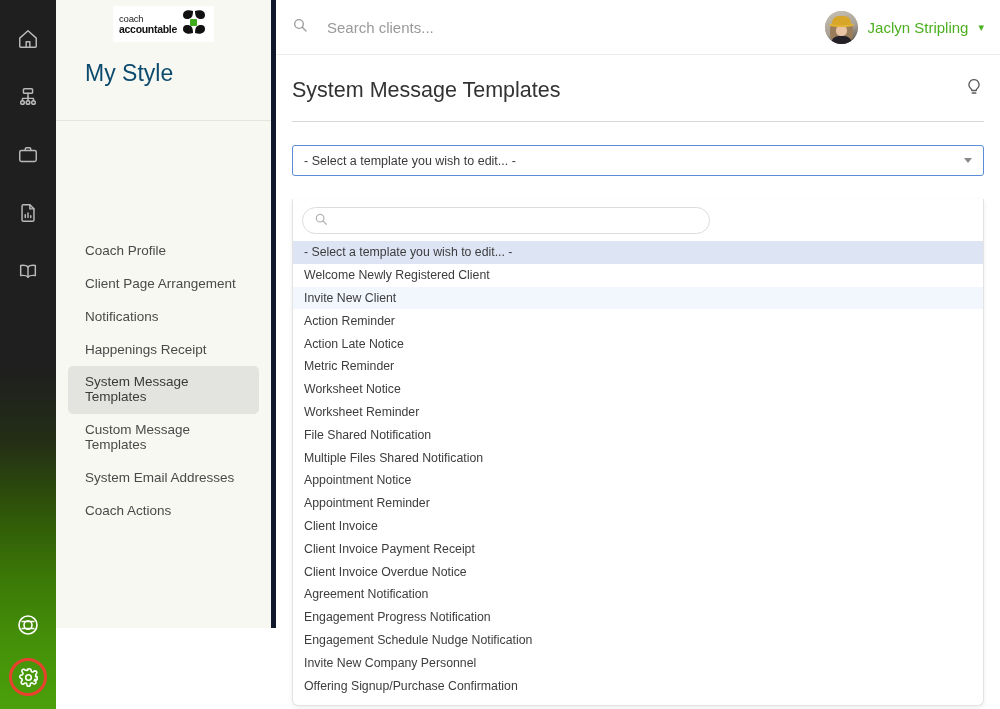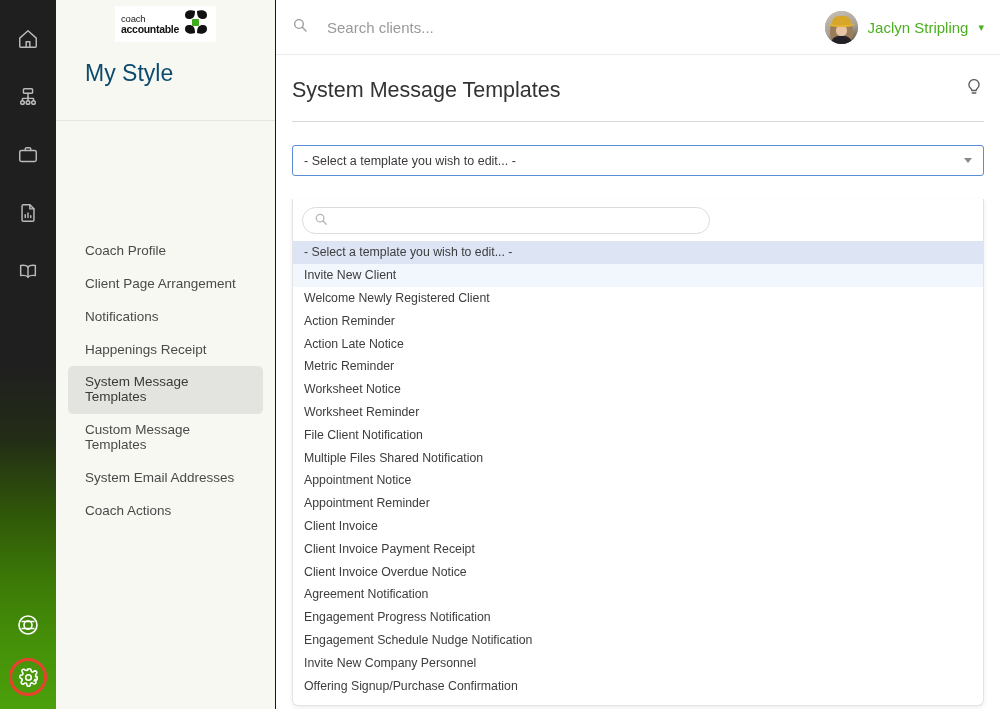--- a/index.html
+++ b/index.html
@@ -29,23 +29,23 @@
   .rail-bottom { position: absolute; bottom: 6px; left: 0; width: 56px; }
   .rail-bottom .rail-item { height: 52px; }
   .gear-wrap {
     width: 38px; height: 38px; border-radius: 50%;
     border: 3px solid #e8422e;
     display: flex; align-items: center; justify-content: center;
   }
 
   
   .sidebar {
-    width: 220px; flex: 0 0 220px; height: 709px;
+    width: 220px; flex: 0 0 220px; height: 628px;
     background: #f7f8f1;
-    border-right: 1px solid #0f172a;
+    border-right: 5px solid #0f172a;
     position: relative;
   }
   .logo-area {
     height: 48px; display: flex; align-items: center; justify-content: center;
   }
   .logo {
     background: #fff; padding: 3px 6px; display: flex; align-items: center;
   }
   .logo-text { line-height: 1; margin-right: 3px; }
   .logo-text .l1 { font-size: 9.5px; color: #222; letter-spacing: -0.2px; display:block; }
@@ -289,28 +289,28 @@
             <span>
               <svg width="14" height="14" viewBox="0 0 24 24" fill="none" stroke="#b5b5b5" stroke-width="2.2" stroke-linecap="round">
                 <circle cx="10.5" cy="10.5" r="6.5"></circle>
                   <path d="M15.5 15.5 21 21"></path>
               </svg>
             </span>
           </div>
         </div>
         <div class="dd-list">
           <div class="dd-item selected">- Select a template you wish to edit... -</div>
+          <div class="dd-item">Welcome Newly Registered Client</div>
           <div class="dd-item hover">Invite New Client</div>
-          <div class="dd-item">Welcome Newly Registered Client</div>
           <div class="dd-item">Action Reminder</div>
           <div class="dd-item">Action Late Notice</div>
           <div class="dd-item">Metric Reminder</div>
           <div class="dd-item">Worksheet Notice</div>
           <div class="dd-item">Worksheet Reminder</div>
-          <div class="dd-item">File Client Notification</div>
+          <div class="dd-item">File Shared Notification</div>
           <div class="dd-item">Multiple Files Shared Notification</div>
           <div class="dd-item">Appointment Notice</div>
           <div class="dd-item">Appointment Reminder</div>
           <div class="dd-item">Client Invoice</div>
           <div class="dd-item">Client Invoice Payment Receipt</div>
           <div class="dd-item">Client Invoice Overdue Notice</div>
           <div class="dd-item">Agreement Notification</div>
           <div class="dd-item">Engagement Progress Notification</div>
           <div class="dd-item">Engagement Schedule Nudge Notification</div>
           <div class="dd-item">Invite New Company Personnel</div>

